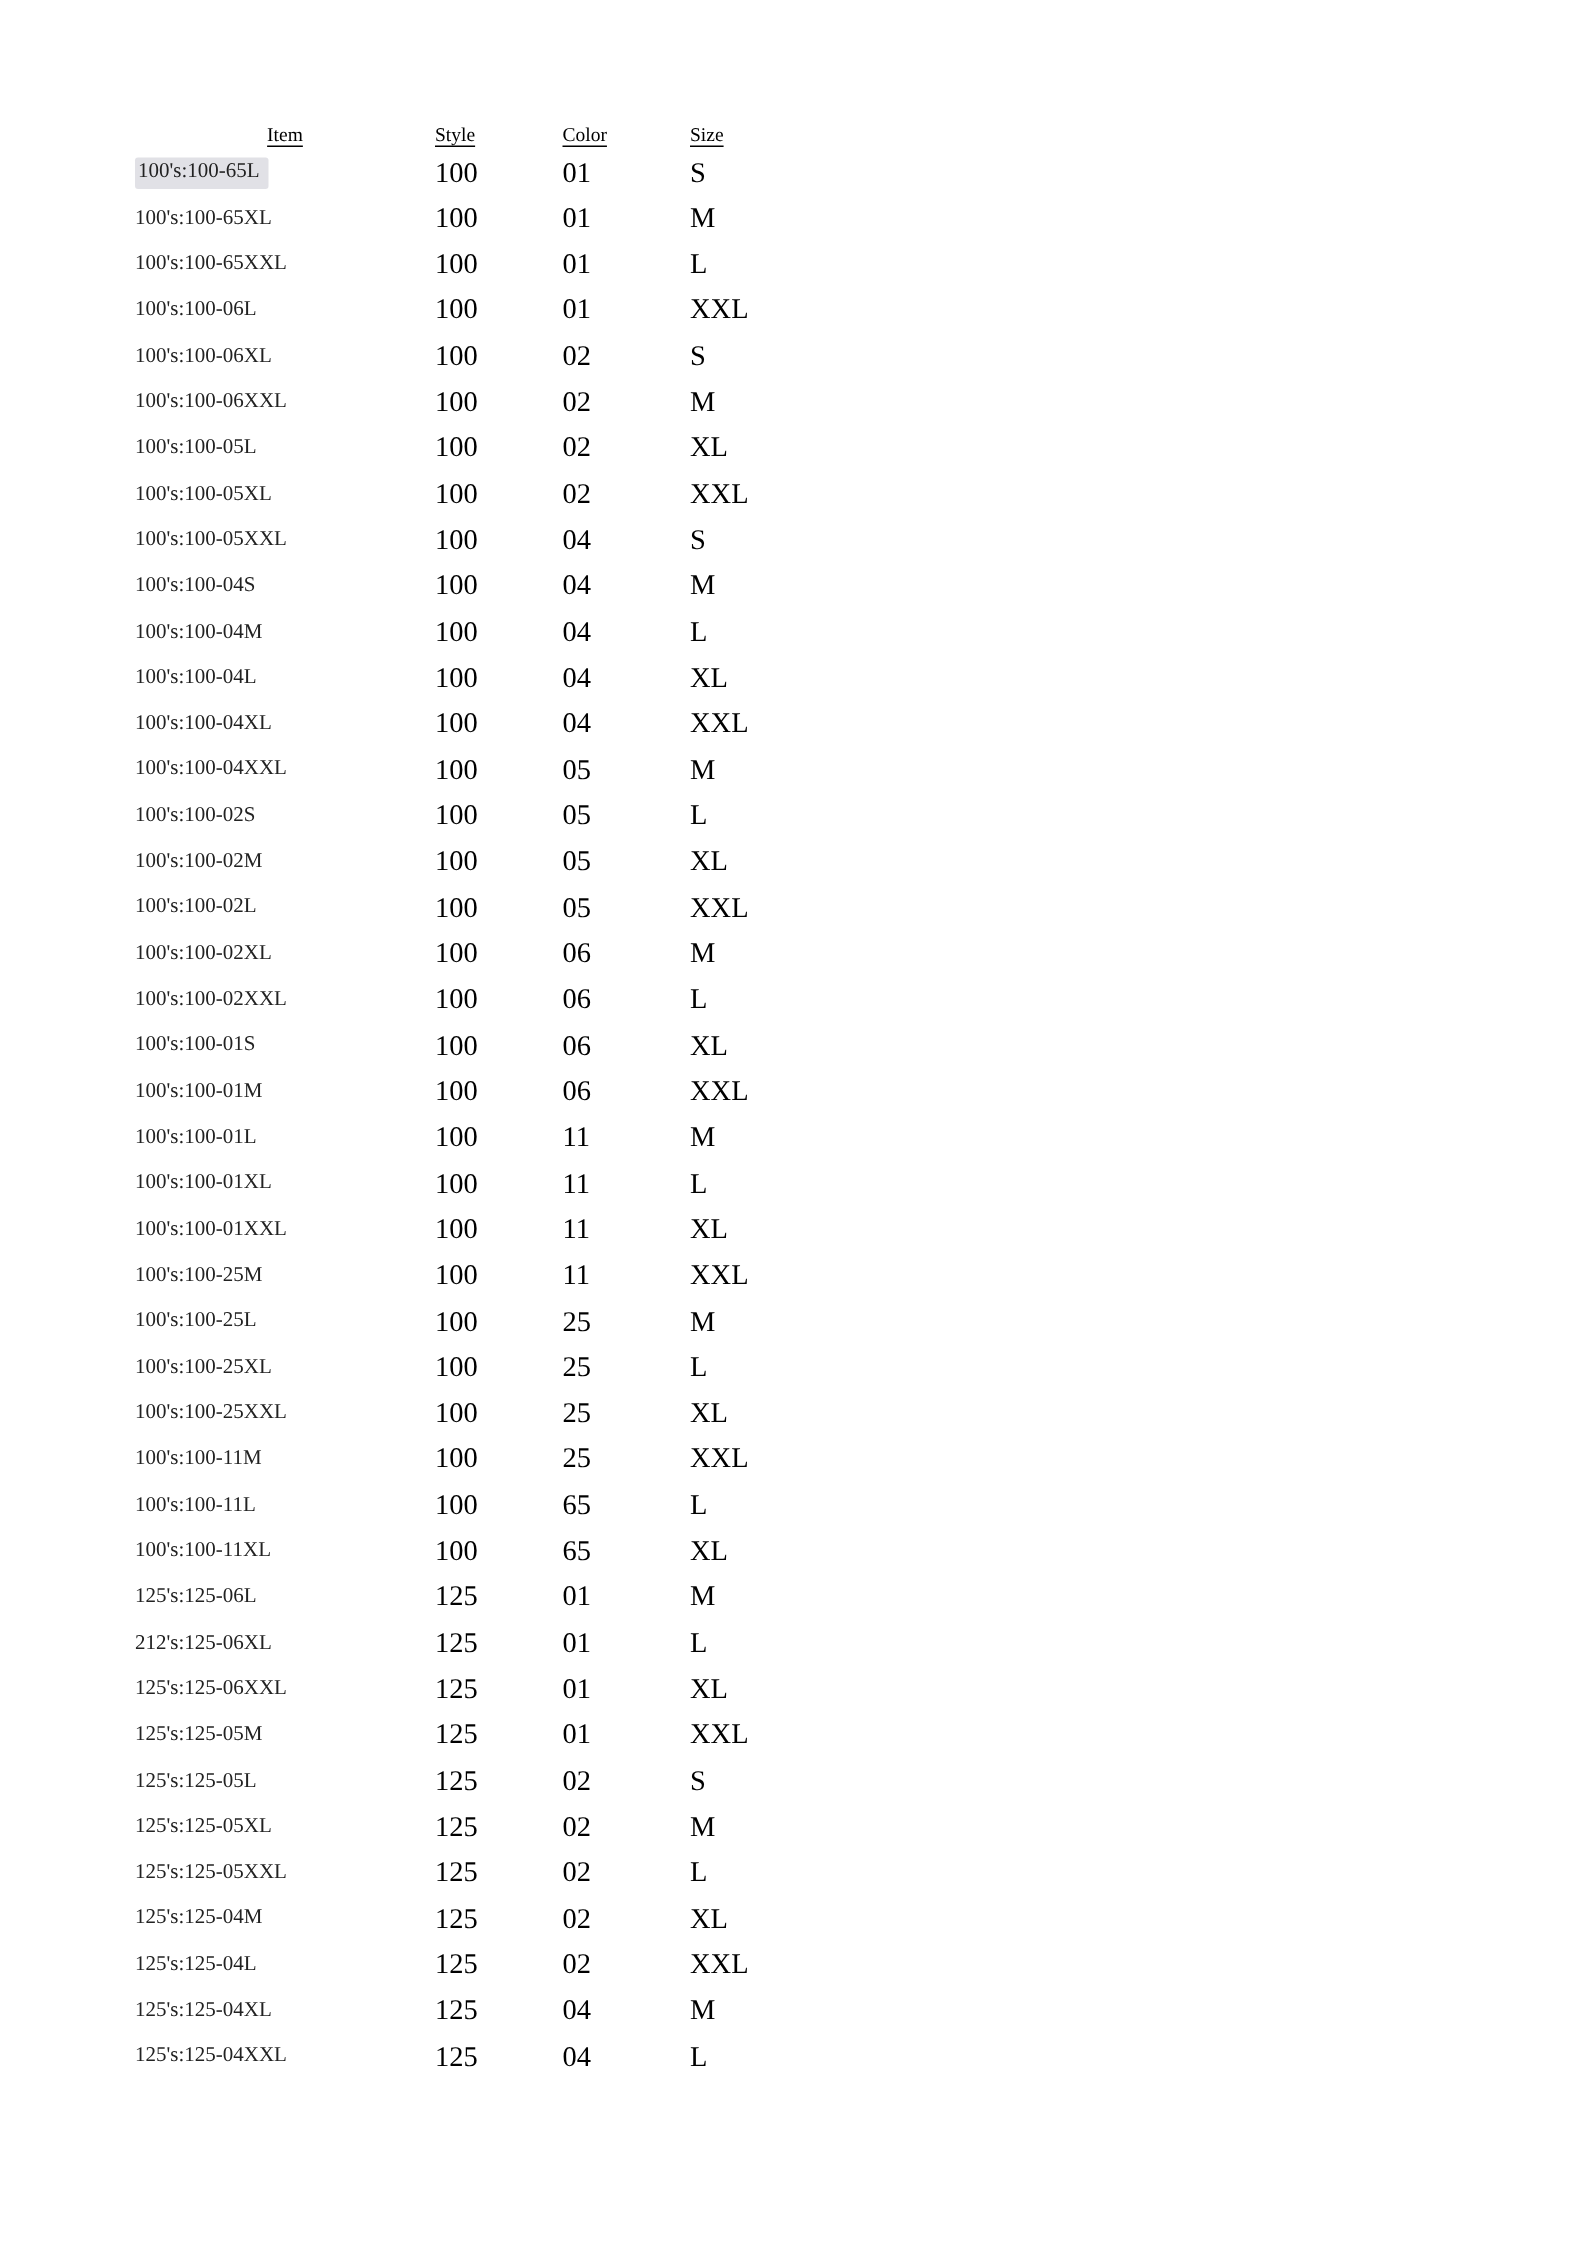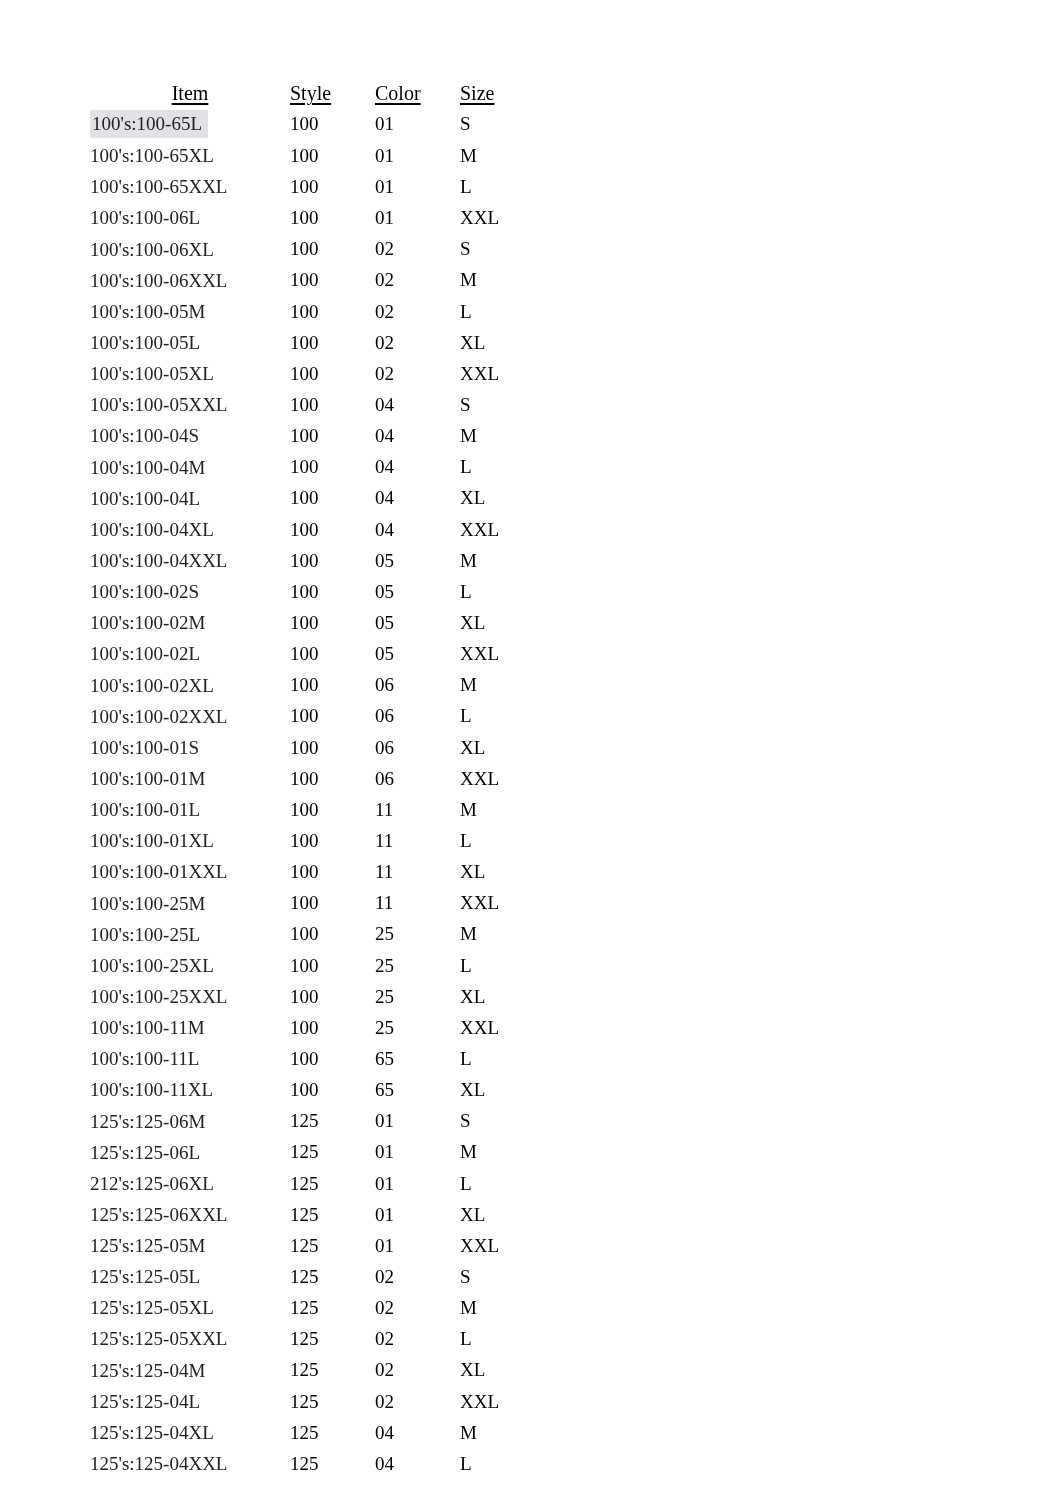--- a/index.html
+++ b/index.html
@@ -10,42 +10,42 @@
     color: #000;
     width: 1062px;
     box-sizing: border-box;
   }
   table {
     border-collapse: collapse;
     border-spacing: 0;
   }
   th {
     font-weight: normal;
-    font-size: 20px;
+    font-size: 13px;
     text-align: left;
     padding: 2px 0;
     text-decoration: underline;
     text-underline-offset: 3px;
   }
   th.col-item {
     text-align: center;
     min-width: 200px;
   }
   th.col-style { min-width: 85px; }
   th.col-color { min-width: 85px; }
   th.col-size  { min-width: 70px; }
   td {
     font-size: 19px;
     text-align: left;
     padding: 2.5px 0;
     line-height: 1.35;
     white-space: nowrap;
   }
   td.item {
-    font-size: 19px;
+    font-size: 14px;
     color: #222;
     vertical-align: middle;
     padding-top: 3px;
   }
   .item-highlight {
     display: inline-block;
     padding: 1px 6px 1px 2px;
     background: rgba(200,200,210,0.55);
     border-radius: 2px;
   }
@@ -93,26 +93,20 @@
         <td>02</td>
         <td>S</td>
       </tr>
       <tr>
         <td class="item">100's:100-06XXL</td>
         <td>100</td>
         <td>02</td>
         <td>M</td>
       </tr>
       <tr>
-        <td class="item">100's:100-05M</td>
-        <td>100</td>
-        <td>02</td>
-        <td>L</td>
-      </tr>
-      <tr>
         <td class="item">100's:100-05L</td>
         <td>100</td>
         <td>02</td>
         <td>XL</td>
       </tr>
       <tr>
         <td class="item">100's:100-05XL</td>
         <td>100</td>
         <td>02</td>
         <td>XXL</td>
@@ -247,26 +241,20 @@
         <td class="item">100's:100-11L</td>
         <td>100</td>
         <td>65</td>
         <td>L</td>
       </tr>
       <tr>
         <td class="item">100's:100-11XL</td>
         <td>100</td>
         <td>65</td>
         <td>XL</td>
-      </tr>
-      <tr>
-        <td class="item">125's:125-06M</td>
-        <td>125</td>
-        <td>01</td>
-        <td>S</td>
       </tr>
       <tr>
         <td class="item">125's:125-06L</td>
         <td>125</td>
         <td>01</td>
         <td>M</td>
       </tr>
       <tr>
         <td class="item">212's:125-06XL</td>
         <td>125</td>

